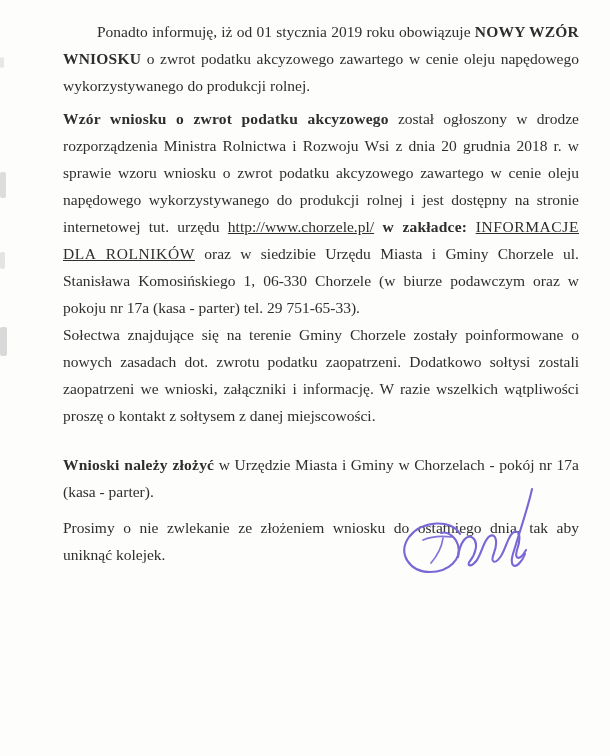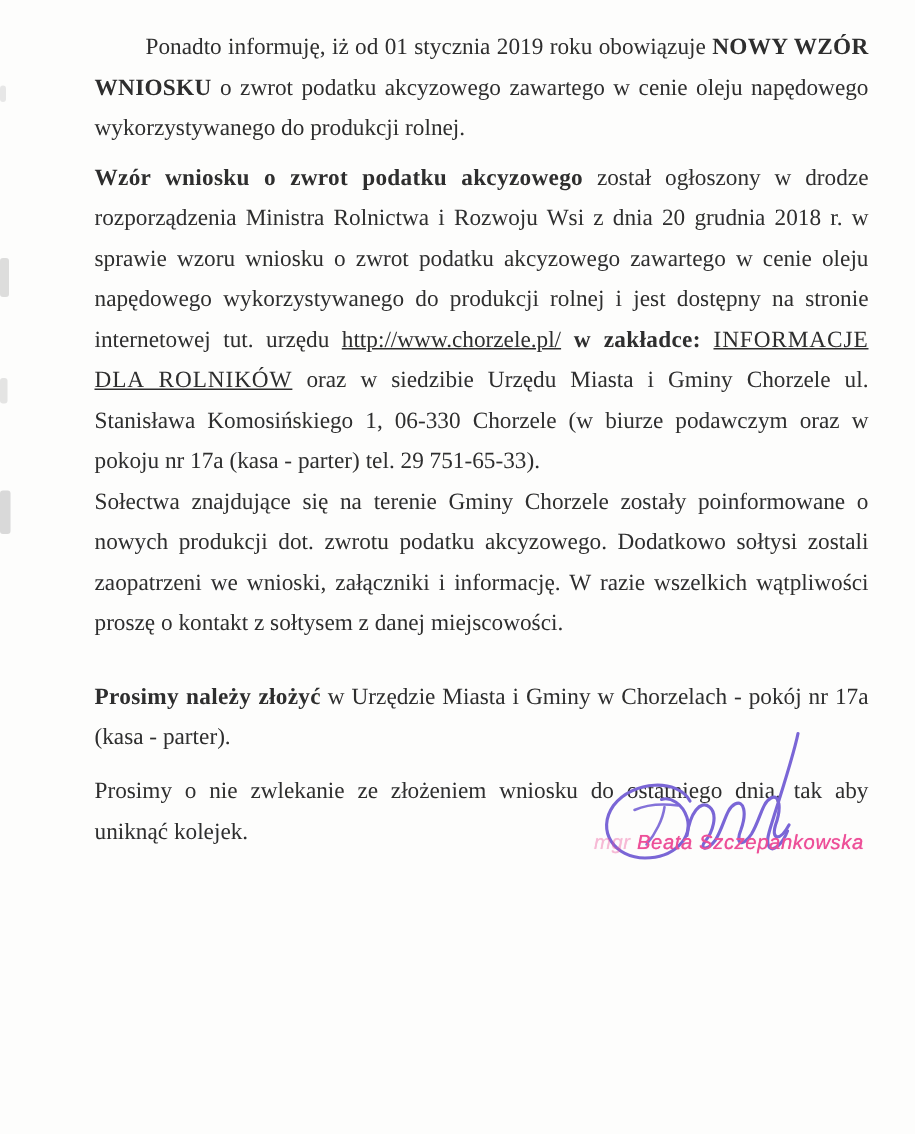--- a/index.html
+++ b/index.html
@@ -89,36 +89,35 @@
 
   <div class="artifact a1"></div>
   <div class="artifact a2"></div>
   <div class="artifact a3"></div>
   <div class="artifact a4"></div>
 
   <p class="para indent" id="p1"><span>Ponadto informuję, iż od 01 stycznia 2019 roku obowiązuje </span><b>NOWY WZÓR WNIOSKU</b><span> o zwrot podatku akcyzowego zawartego w cenie oleju napędowego wykorzystywanego do produkcji rolnej.</span></p>
 
   <p class="para" id="p2"><b>Wzór wniosku o zwrot podatku akcyzowego</b><span> został ogłoszony w drodze rozporządzenia Ministra Rolnictwa i Rozwoju Wsi z dnia 20 grudnia 2018 r. w sprawie wzoru wniosku o zwrot podatku akcyzowego zawartego w cenie oleju napędowego wykorzystywanego do produkcji rolnej i jest dostępny na stronie internetowej tut. urzędu </span><a class="link">http://www.chorzele.pl/</a><b>  w zakładce: </b><span class="caps-underline">INFORMACJE DLA ROLNIKÓW</span><span> oraz w siedzibie Urzędu Miasta i Gminy Chorzele ul. Stanisława Komosińskiego 1, 06-330 Chorzele (w biurze podawczym oraz w pokoju nr 17a (kasa - parter) tel. 29 751-65-33).</span></p>
 
-  <p class="para" id="p3"><span>Sołectwa znajdujące się na terenie Gminy Chorzele zostały poinformowane o nowych produkcji dot. zwrotu podatku akcyzowego. Dodatkowo sołtysi zostali zaopatrzeni we wnioski, załączniki i informację. W razie wszelkich wątpliwości proszę o kontakt z sołtysem z danej miejscowości.</span></p>
+  <p class="para" id="p3"><span>Sołectwa znajdujące się na terenie Gminy Chorzele zostały poinformowane o nowych zasadach dot. zwrotu podatku zaopatrzeni. Dodatkowo sołtysi zostali zaopatrzeni we wnioski, załączniki i informację. W razie wszelkich wątpliwości proszę o kontakt z sołtysem z danej miejscowości.</span></p>
 
-  <p class="para" id="p4"><b>Prosimy należy złożyć</b><span> w Urzędzie Miasta i Gminy w Chorzelach - pokój nr 17a (kasa - parter).</span></p>
+  <p class="para" id="p4"><b>Wnioski należy złożyć</b><span> w Urzędzie Miasta i Gminy w Chorzelach - pokój nr 17a (kasa - parter).</span></p>
 
   <p class="para" id="p5"><span>Prosimy o nie zwlekanie ze złożeniem wniosku do ostatniego dnia, tak aby uniknąć kolejek.</span></p>
 
   <div class="signature">
 
     <svg class="sig" viewBox="0 0 170 108" xmlns="http://www.w3.org/2000/svg" aria-hidden="true">
 
       <path class="sig-path" d="M68,50 C60,35 30,36 17,53 C5,70 18,88 38,88 C57,88 70,75 66,61 C63,52 55,47 49,49"></path>
 
       <path class="sig-path sig-thin" d="M31,56 C40,52 52,52 60,53"></path>
       <path class="sig-path sig-thin" d="M51,54 C50,62 45,72 39,79"></path>
 
       <path class="sig-path" d="M66,73 C68,58 75,49 81,54 C87,59 83,71 78,77 C74,82 79,84 85,76 C91,66 92,55 98,52 C104,49 106,58 102,69 C98,79 103,81 109,72 C115,62 116,51 122,48 C128,45 129,55 125,66 C122,76 128,77 134,66"></path>
 
       <path class="sig-path" d="M140,5 C138,15 131,38 124,60 C121,70 118,77 121,81 C124,84 130,78 133,70"></path>
     </svg>
 
-    <div class="stamp-name"><span class="prefix">mgr</span> <span>Beata Szczepankowska</span></div>
   </div>
 
 </div>
 
 </body></html>

